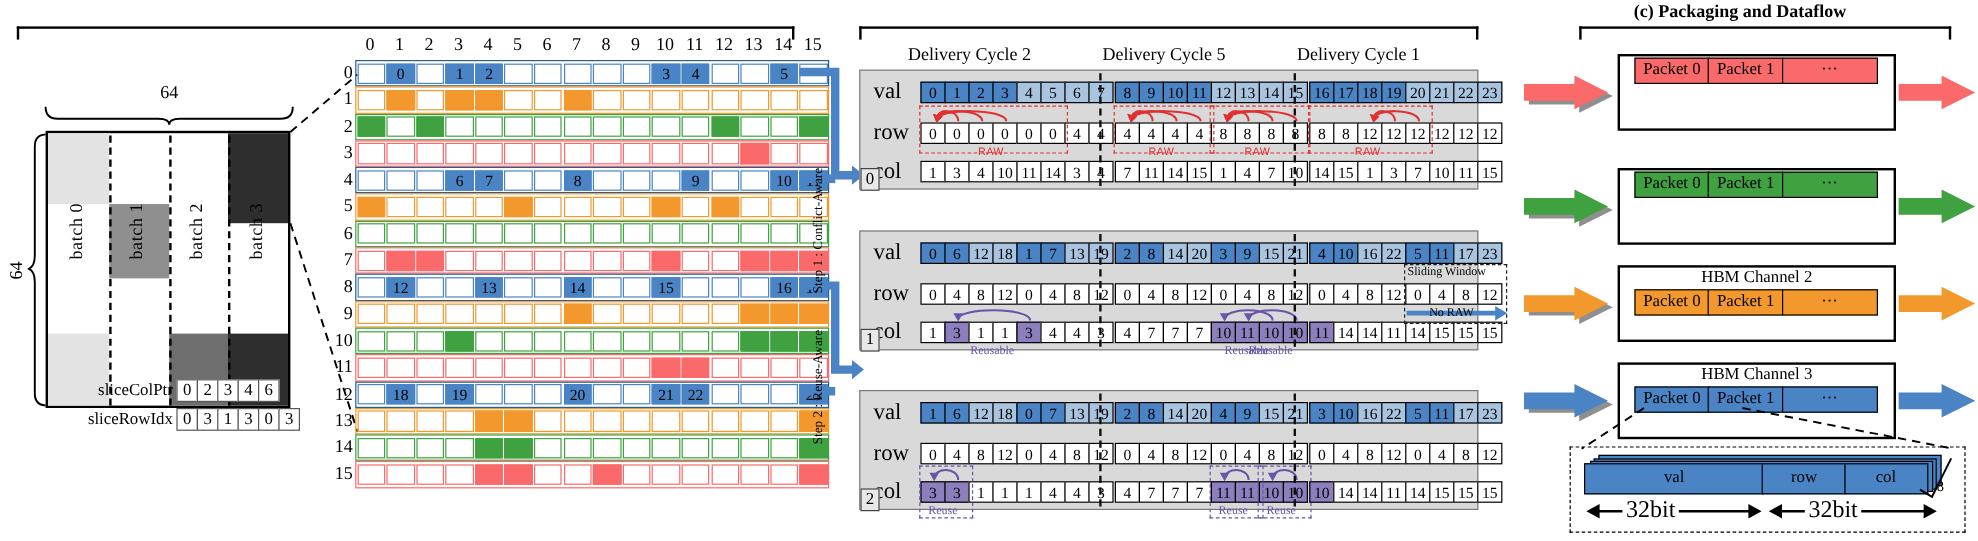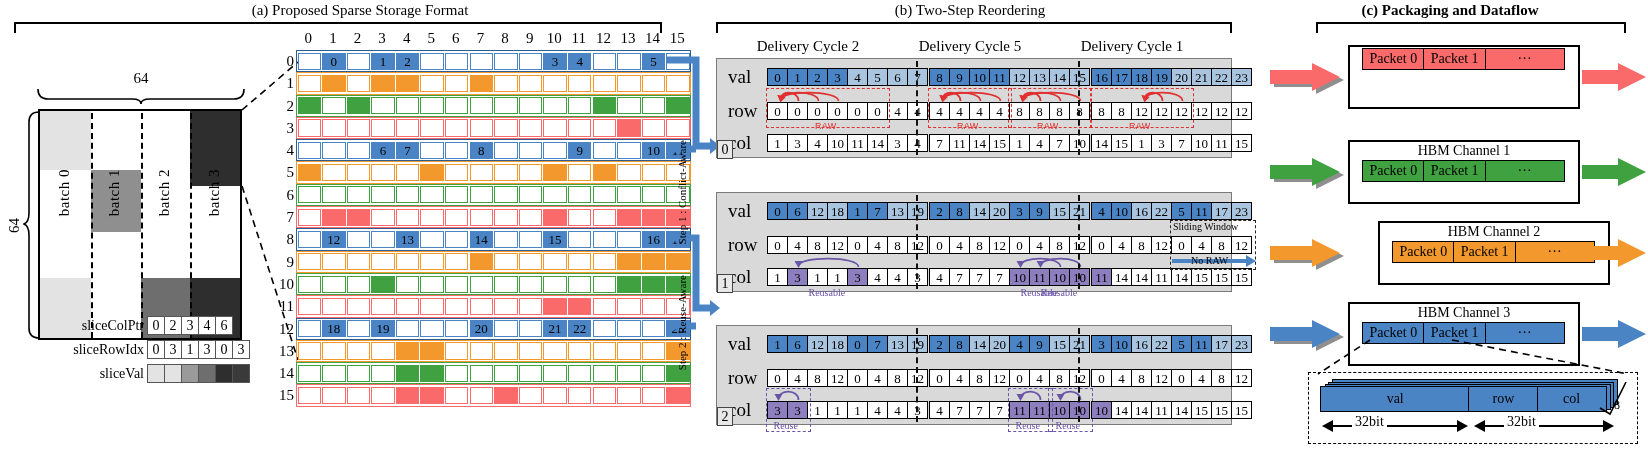--- a/index.html
+++ b/index.html
@@ -50,29 +50,27 @@
 
   
   .hbm{position:absolute;border:2.5px solid #000;box-sizing:border-box;background:#fff;}
   .hbmttl{text-align:center;font-size:14px;margin-top:1px;}
   .pkts{display:flex;justify-content:center;margin-top:1px;}
   .pkt{border:1.6px solid #000;box-sizing:border-box;height:22px;font-size:14px;
        display:flex;align-items:center;justify-content:center;margin-left:-1.6px;}
   .detail{position:absolute;border:1.6px dashed #000;box-sizing:border-box;}
   .fld{border:1.8px solid #000;box-sizing:border-box;height:26px;display:flex;align-items:center;
        justify-content:center;font-size:14px;background:#4a84c4;margin-left:-1.8px;}
-  .bitlab{position:absolute;font-size:14px;}
+  .bitlab{position:absolute;font-size:20px;}
 </style>
 </head>
 <body>
 
 <div class="root">
 
-  <div class="abs ttl" style="left:100px;top:2px;width:520px;">(a) Proposed Sparse Storage Format</div>
-  <div class="abs ttl" style="left:700px;top:2px;width:540px;">(b) Two-Step Reordering</div>
   <div class="abs ttl" style="left:1270px;top:2px;width:360px;font-weight:bold;">(c) Packaging and Dataflow</div>
 
   <div class="abs" style="left:14px;top:22px;width:648px;height:11px;border-top:2px solid #000;border-left:2px solid #000;border-right:2px solid #000;box-sizing:border-box;"></div>
   <div class="abs" style="left:716px;top:22px;width:516px;height:11px;border-top:2px solid #000;border-left:2px solid #000;border-right:2px solid #000;box-sizing:border-box;"></div>
   <div class="abs" style="left:1316px;top:22px;width:310px;height:11px;border-top:2px solid #000;border-left:2px solid #000;border-right:2px solid #000;box-sizing:border-box;"></div>
 
   <div class="abs" style="left:36px;top:70px;width:210px;">
     <div style="text-align:center;font-size:15px;">64</div>
     <svg width="210" height="18" style="display:block">
       <path d="M2,2 Q2,12 12,12 L96,12 Q105,12 105,17 Q105,12 114,12 L198,12 Q208,12 208,2" fill="none" stroke="#000" stroke-width="1.6"></path>
@@ -123,31 +121,20 @@
   <div class="abs" style="left:36px;top:340px;display:flex;align-items:center;">
     <div class="arrlab" style="width:108px;margin-right:4px;">sliceRowIdx</div>
     <div style="display:flex">
       <div class="acell">0</div>
       <div class="acell">3</div>
       <div class="acell">1</div>
       <div class="acell">3</div>
       <div class="acell">0</div>
       <div class="acell">3</div>
     </div>
-  </div>
-  <div class="abs" style="left:36px;top:364px;display:flex;align-items:center;">
-    <div class="arrlab" style="width:108px;margin-right:4px;">sliceVal</div>
-    <div style="display:flex" id="sliceval-swatches">
-        <div class="swatch" style="background: rgb(227, 227, 227);"></div>
-        <div class="swatch" style="background: rgb(227, 227, 227);"></div>
-        <div class="swatch" style="background: rgb(154, 154, 154);"></div>
-        <div class="swatch" style="background: rgb(110, 110, 110);"></div>
-        <div class="swatch" style="background: rgb(46, 46, 46);"></div>
-        <div class="swatch" style="background: rgb(58, 58, 58);"></div>
-      </div>
   </div>
 
   <div class="chdr" id="matrix-col-headers">
       <div>0</div>
       <div>1</div>
       <div>2</div>
       <div>3</div>
       <div>4</div>
       <div>5</div>
       <div>6</div>
@@ -868,35 +855,34 @@
         </div>
       </div>
       <svg class="abs" width="68" height="32" style="left: 1582px; top: 63px;">
         <polygon points="0,7 36,7 36,0 64,14 36,28 36,21 0,21" fill="#fa6a6a"></polygon>
       </svg>
       <svg class="abs" width="82" height="34" style="left: 1268px; top: 158px;">
         <polygon points="6,10 48,10 48,3 76,17 48,31 48,24 6,24" fill="#8f8f8f"></polygon>
         <polygon points="2,7 44,7 44,0 72,14 44,28 44,21 2,21" fill="#3fa13f"></polygon>
       </svg>
       <div class="hbm" style="left: 1348px; top: 140px; width: 232px; height: 64px;">
-        <div class="hbmttl">HBM Channel 1</div>
         <div class="pkts">
           <div class="pkt" style="background: rgb(63, 161, 63); width: 63px;">Packet 0</div>
           <div class="pkt" style="background: rgb(63, 161, 63); width: 63px;">Packet 1</div>
           <div class="pkt" style="background: rgb(63, 161, 63); width: 80px;">···</div>
         </div>
       </div>
       <svg class="abs" width="68" height="32" style="left: 1582px; top: 158px;">
         <polygon points="0,7 36,7 36,0 64,14 36,28 36,21 0,21" fill="#3fa13f"></polygon>
       </svg>
       <svg class="abs" width="82" height="34" style="left: 1268px; top: 239px;">
         <polygon points="6,10 48,10 48,3 76,17 48,31 48,24 6,24" fill="#8f8f8f"></polygon>
         <polygon points="2,7 44,7 44,0 72,14 44,28 44,21 2,21" fill="#f3982d"></polygon>
       </svg>
-      <div class="hbm" style="left: 1348px; top: 221px; width: 232px; height: 64px; margin-left: 30px;">
+      <div class="hbm" style="left: 1348px; top: 221px; width: 232px; height: 64px;">
         <div class="hbmttl">HBM Channel 2</div>
         <div class="pkts">
           <div class="pkt" style="background: rgb(243, 152, 45); width: 63px;">Packet 0</div>
           <div class="pkt" style="background: rgb(243, 152, 45); width: 63px;">Packet 1</div>
           <div class="pkt" style="background: rgb(243, 152, 45); width: 80px;">···</div>
         </div>
       </div>
       <svg class="abs" width="68" height="32" style="left: 1582px; top: 239px;">
         <polygon points="0,7 36,7 36,0 64,14 36,28 36,21 0,21" fill="#f3982d"></polygon>
       </svg>

